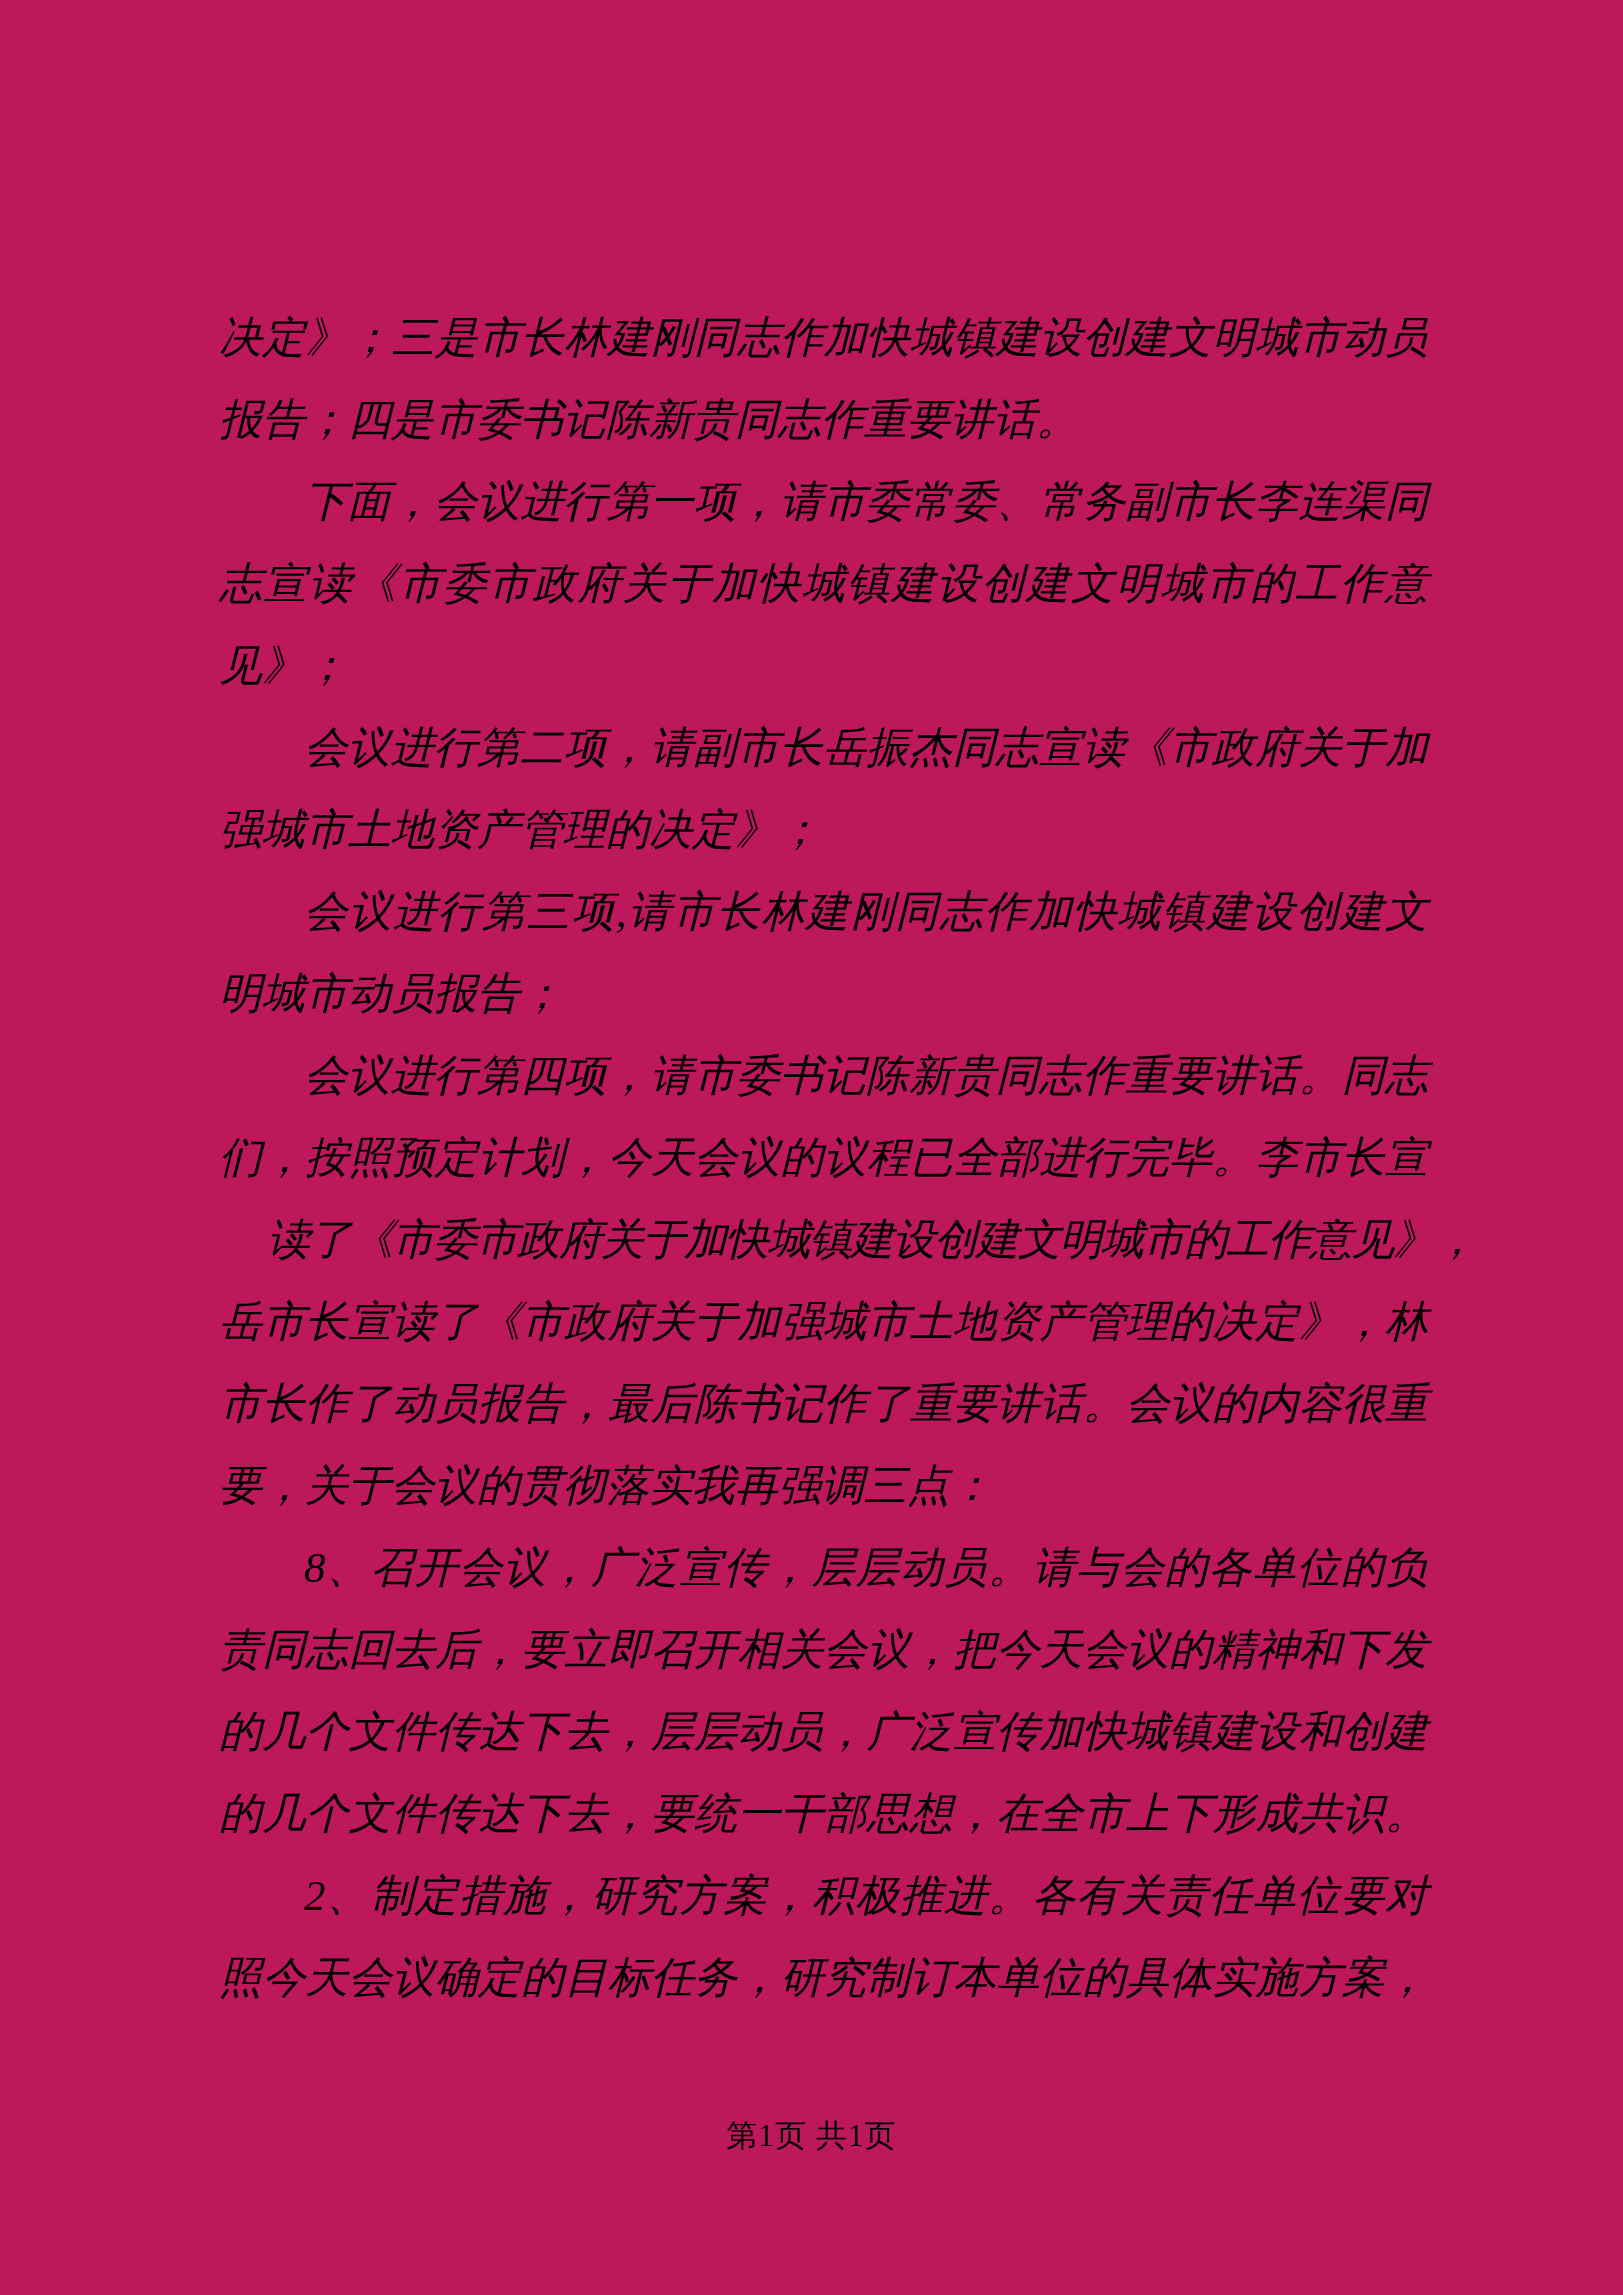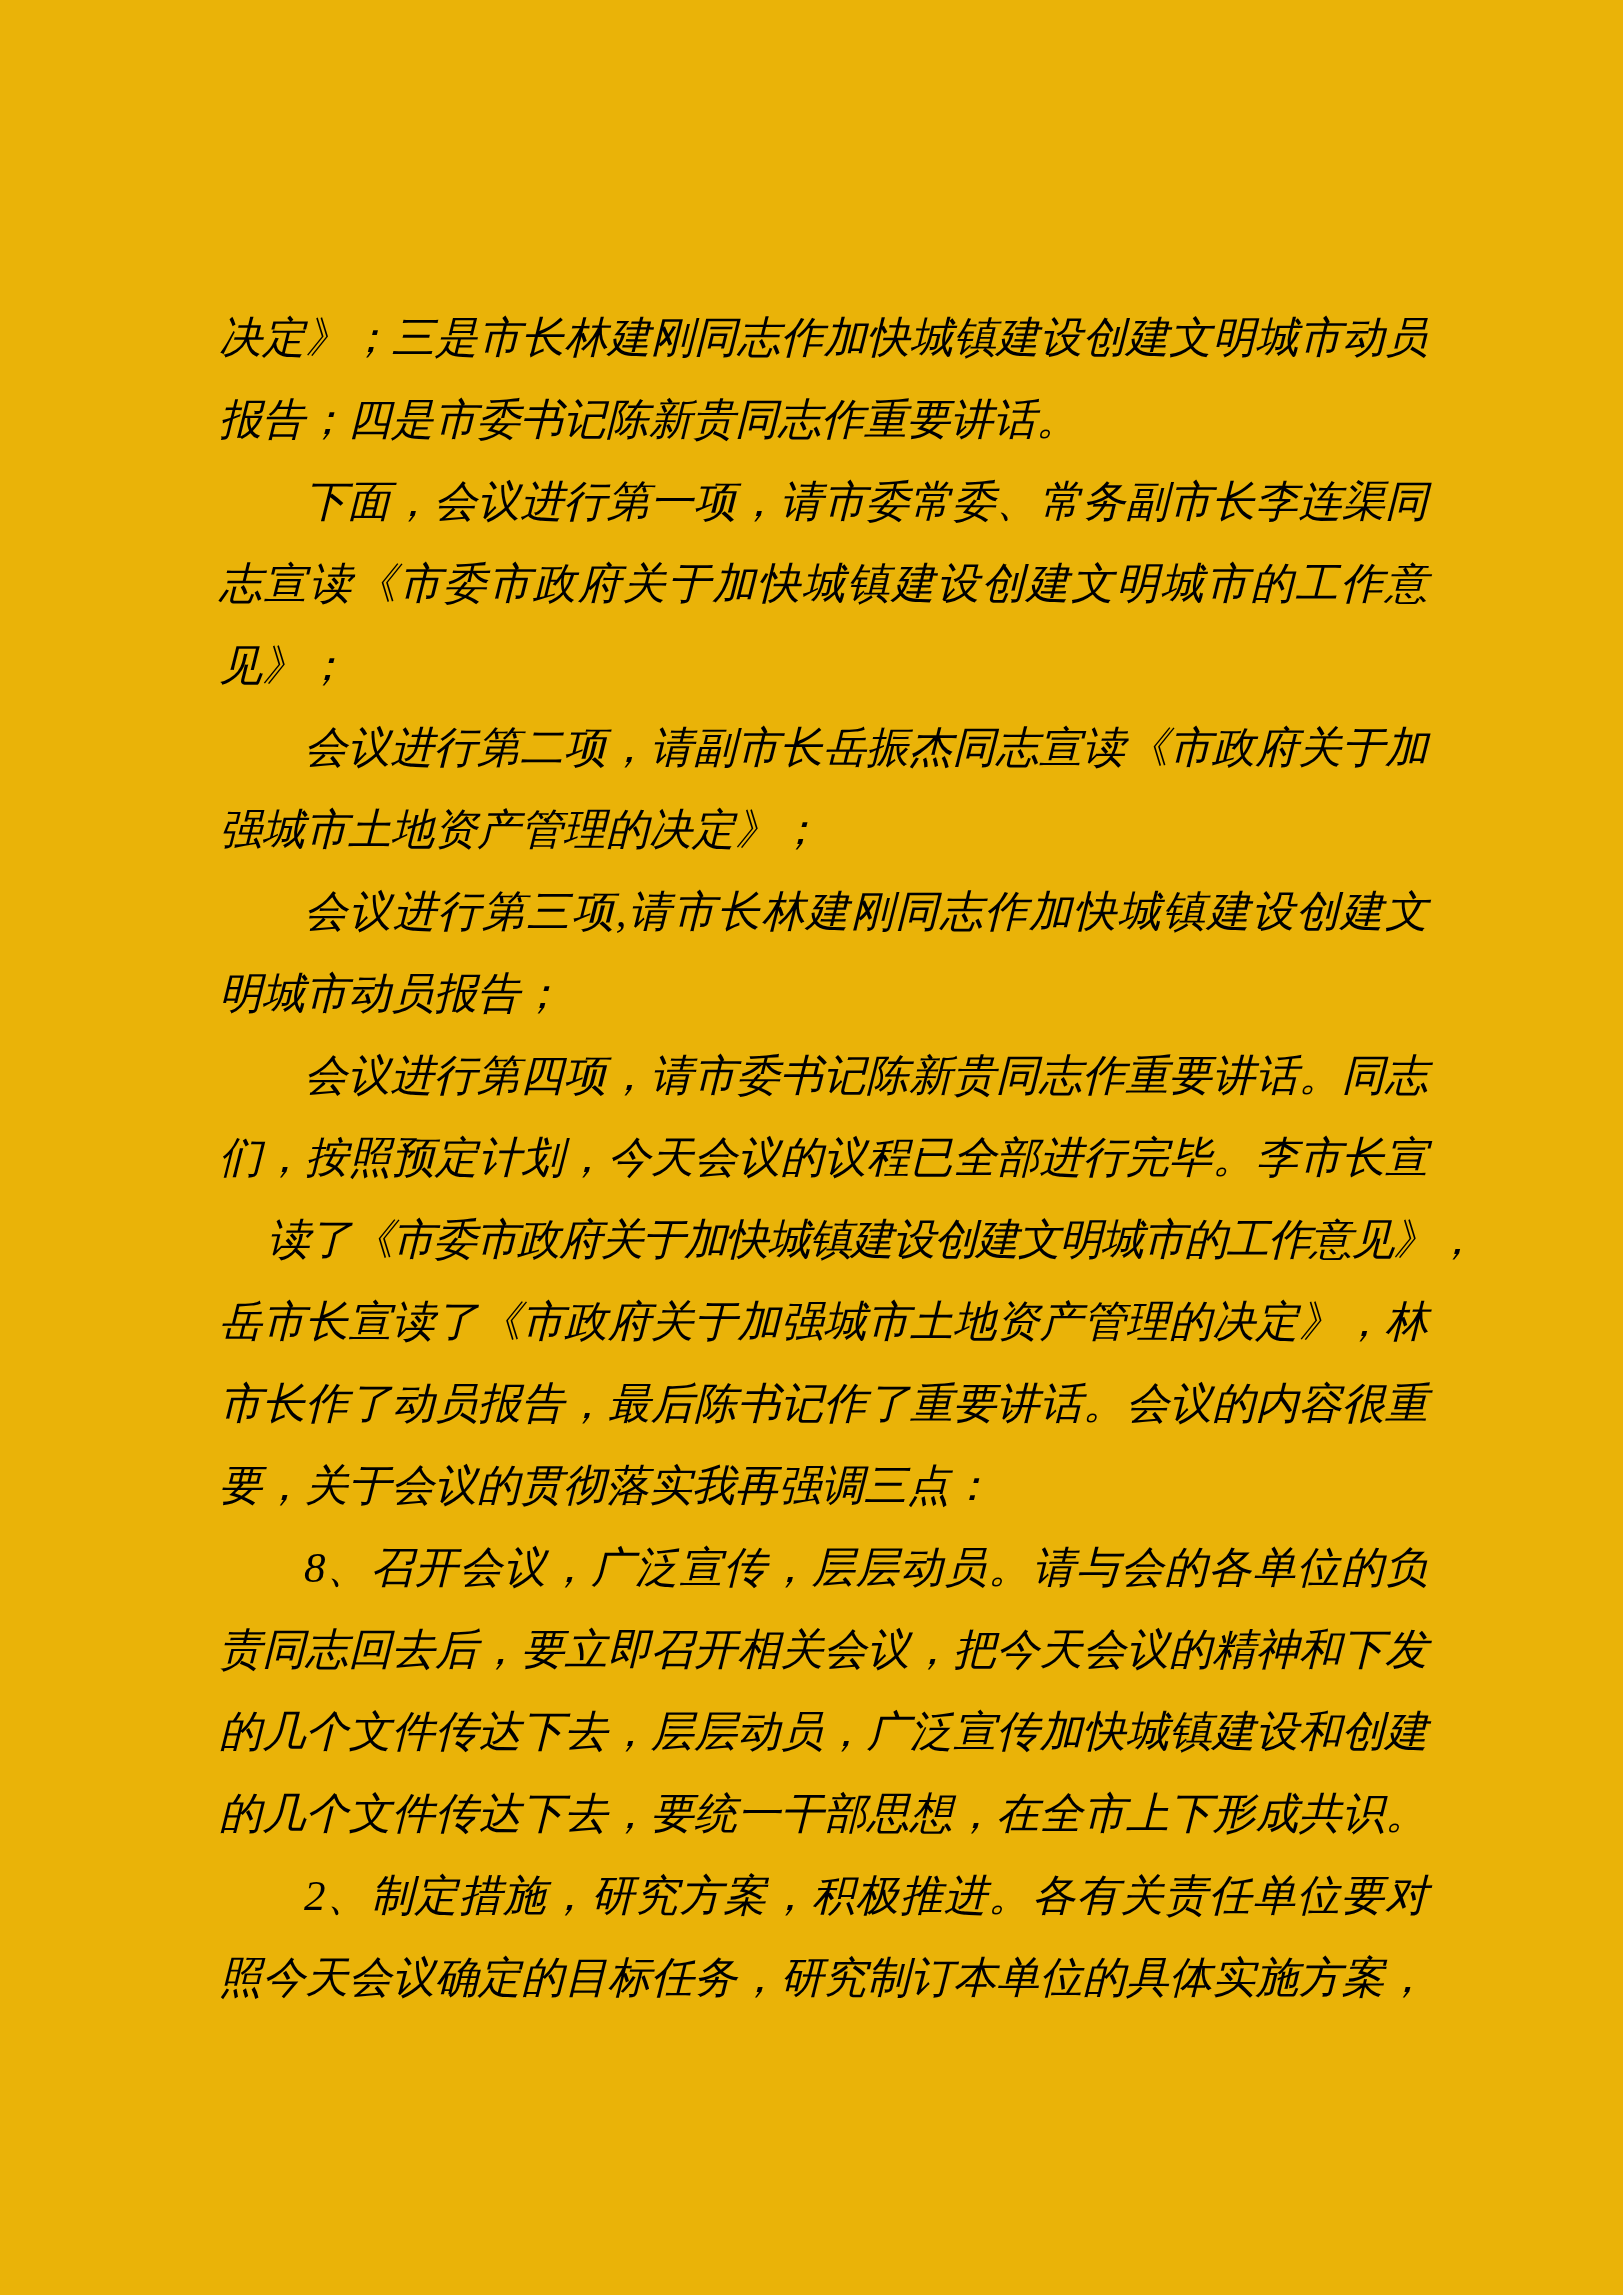--- a/index.html
+++ b/index.html
@@ -12,21 +12,21 @@
     background: #ffffff;
     position: relative;
     overflow: hidden;
     font-family: "Liberation Serif", "DejaVu Serif", serif;
   }
   .page {
     position: absolute;
     left: 0; top: 0;
     width: 1623px;
     height: 2295px;
-    background: #eab308;
+    background: #be185d;
   }
   .doc {
     position: absolute;
     left: 219px;
     top: 297px;
     width: 1209px;
     color: #000000;
     font-style: italic;
     font-size: 43px;
     line-height: 82px;
@@ -80,14 +80,17 @@
       <div class="line just">岳市长宣读了《市政府关于加强城市土地资产管理的决定》，林</div>
       <div class="line just">市长作了动员报告，最后陈书记作了重要讲话。会议的内容很重</div>
       <div class="line">要，关于会议的贯彻落实我再强调三点：</div>
       <div class="line indent just">8、召开会议，广泛宣传，层层动员。请与会的各单位的负</div>
       <div class="line just">责同志回去后，要立即召开相关会议，把今天会议的精神和下发</div>
       <div class="line just">的几个文件传达下去，层层动员，广泛宣传加快城镇建设和创建</div>
       <div class="line just">的几个文件传达下去，要统一干部思想，在全市上下形成共识。</div>
       <div class="line indent just">2、制定措施，研究方案，积极推进。各有关责任单位要对</div>
       <div class="line just">照今天会议确定的目标任务，研究制订本单位的具体实施方案，</div>
     </div>
+  <div class="footer">
+    <span>第1页 共1页</span>
+  </div>
 </div>
 
 
 </body></html>

